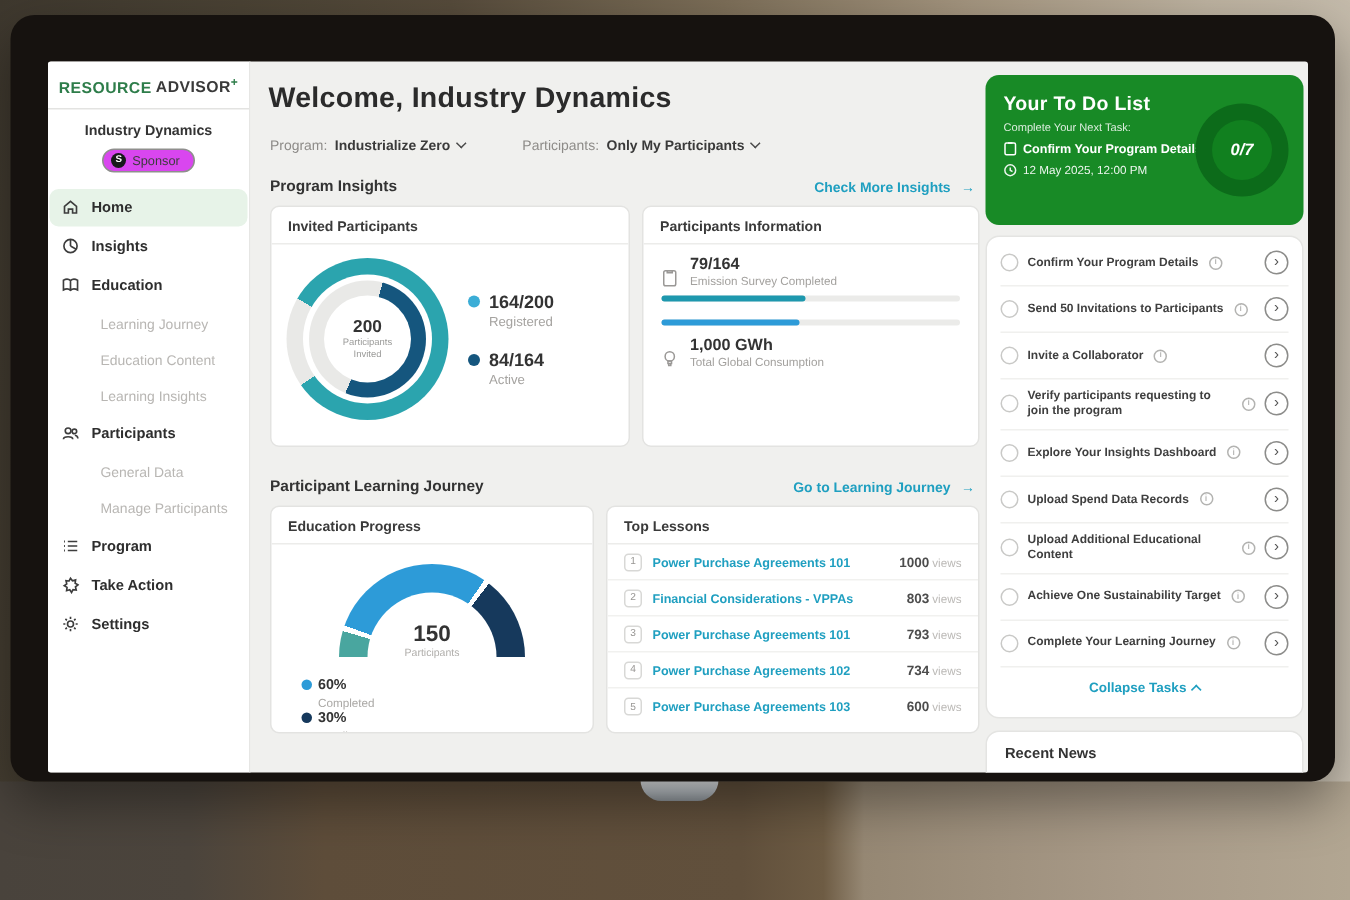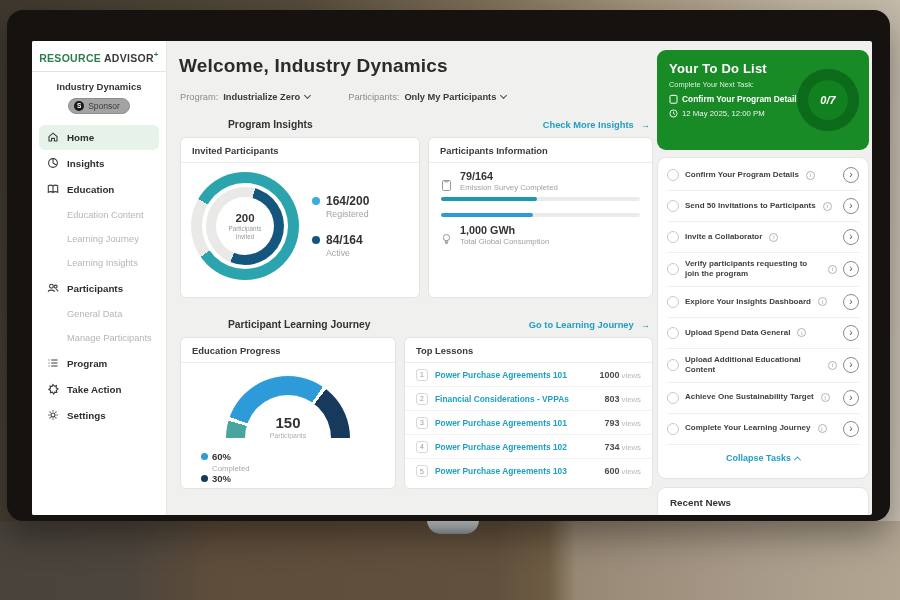--- a/index.html
+++ b/index.html
@@ -17,42 +17,42 @@
 
   
   .sidebar { position:absolute; left:0; top:0; width:135px; height:100%; background:#fff; border-right:1px solid #e6e6e4; }
   .logo { text-align:center; padding-top:9px; font-size:10.5px; font-weight:bold; letter-spacing:.3px; }
   .logo .l1 { color:var(--brand-green);margin-top:36px; }
   .logo .l2 { color:#3a3a3a; }
   .logo .lp { color:var(--brand-green); font-size:8px; vertical-align:super; }
   .side-div { border-top:1px solid #e3e3e1; margin:7px 0 0 0; }
   .org { text-align:center; font-size:9.5px; font-weight:bold; color:#333; margin-top:9px; }
   .sponsor { display:flex; align-items:center; gap:4px; width:max-content; margin:6px auto 0;
-    border:1px solid #8f8f8d; border-radius:10px; padding:2px 9px 2px 5px; font-size:8.5px; color:#3c3c3c; background:#a3a3a3; cursor:pointer; }
+    border:1px solid #8f8f8d; border-radius:10px; padding:2px 9px 2px 5px; font-size:8.5px; color:#3c3c3c; background:#d946ef; cursor:pointer; }
   .sp-dot { width:10px; height:10px; border-radius:50%; background:#17191a; color:#fff; font-size:6.5px; font-weight:bold;
     display:flex; align-items:center; justify-content:center; }
   .nav { margin-top:11px; }
-  .nav-main { display:flex; align-items:center; gap:8px; height:25px; margin:1px 7px; padding-left:8px;
+  .nav-main { display:flex; align-items:center; gap:8px; height:25px; margin:1px 1px; padding-left:8px;
     border-radius:6px; font-size:9.8px; font-weight:bold; color:#2e2e2e; cursor:pointer; }
   .nav-main.active { background:var(--active-nav-bg); }
   .nav-main svg { flex:0 0 12px; }
   .nav-sub { display:flex; align-items:center; height:24px; padding-left:35px; font-size:9.3px; color:#b8b6b3; cursor:pointer; }
 
   
   .maincol { position:absolute; left:135px; top:0; width:486px; height:100%; }
   .welcome { position:absolute; left:12px; top:14px; font-size:19px; font-weight:bold; color:#2b2b2b; letter-spacing:.2px; }
   .filters { position:absolute; left:13px; top:51px; display:flex; gap:38px; align-items:center; }
   .filter { display:flex; align-items:center; gap:5px; cursor:pointer; }
   .flabel { font-size:9.3px; color:#8d8b88; }
   .fvalue { font-size:9.3px; font-weight:bold; color:#3a3a3a; }
   .chev { width:5px; height:5px; border-right:1.4px solid #4a4a4a; border-bottom:1.4px solid #4a4a4a;
     transform:rotate(45deg); margin-top:-3px; }
   .sec-row { position:absolute; left:13px; right:3px; display:flex; justify-content:space-between; align-items:center; }
   .sec1 { top:78px; } .sec2 { top:278px; }
-  .sec-title { font-size:10.3px; font-weight:bold; color:#333;margin-left:48px; }
+  .sec-title { font-size:10.3px; font-weight:bold; color:#333; }
   .sec-link { font-size:9.3px; font-weight:bold; color:var(--link-teal); cursor:pointer; display:flex; gap:7px; align-items:center; }
   .cards-row { position:absolute; left:13px; right:0; display:flex; gap:8px; }
   .cards1 { top:96px; } .cards2 { top:296px; }
   .card { background:#fff; border:1px solid #e3e3e1; border-radius:6px; overflow:hidden; }
   .card-h { padding:7px 11px 6px; border-bottom:1px solid #ececea; font-size:9.4px; font-weight:bold; color:#3a3a3a; }
 
   
   .card-invited { width:240px; height:161px; }
   .inv-body { display:flex; align-items:center; padding:9px 6px 0 10px; }
   .donut { width:108px; height:108px; border-radius:50%; flex:0 0 108px;
@@ -176,24 +176,24 @@
             </svg>
         <span>Insights</span>
       </div>
       <div class="nav-main">
         <svg width="12" height="12" viewBox="0 0 12 12" fill="none" stroke="#3d3d3d" stroke-width="1.1">
               <path d="M1.3 2.8 C2.8 2 4.8 2 6 3 C7.2 2 9.2 2 10.7 2.8 V9.3 C9.2 8.5 7.2 8.5 6 9.5 C4.8 8.5 2.8 8.5 1.3 9.3 Z M6 3 V9.5"></path>
             </svg>
         <span>Education</span>
       </div>
       <div class="nav-sub">
+            <span>Learning Journey</span>
+          </div>
+      <div class="nav-sub">
             <span>Education Content</span>
-          </div>
-      <div class="nav-sub">
-            <span>Learning Journey</span>
           </div>
       <div class="nav-sub">
             <span>Learning Insights</span>
           </div>
       <div class="nav-main">
         <svg width="12" height="12" viewBox="0 0 12 12" fill="none" stroke="#3d3d3d" stroke-width="1.1">
               <circle cx="4.4" cy="4.2" r="1.9"></circle>
               <path d="M1.3 9.8 C1.3 7.6 7.5 7.6 7.5 9.8"></path>
               <circle cx="8.6" cy="4.6" r="1.5"></circle>
               <path d="M8.9 7.2 C10.2 7.4 10.9 8.4 10.9 9.4"></path>
@@ -449,21 +449,21 @@
         <span class="t-go">›</span>
       </div>
       <div class="task">
         <span class="t-check"></span>
         <span class="t-label">Explore Your Insights Dashboard</span>
         <span class="t-info">i</span>
         <span class="t-go">›</span>
       </div>
       <div class="task">
         <span class="t-check"></span>
-        <span class="t-label">Upload Spend Data General</span>
+        <span class="t-label">Upload Spend Data Records</span>
         <span class="t-info">i</span>
         <span class="t-go">›</span>
       </div>
       <div class="task">
         <span class="t-check"></span>
         <span class="t-label">Upload Additional Educational Content</span>
         <span class="t-info">i</span>
         <span class="t-go">›</span>
       </div>
       <div class="task">

